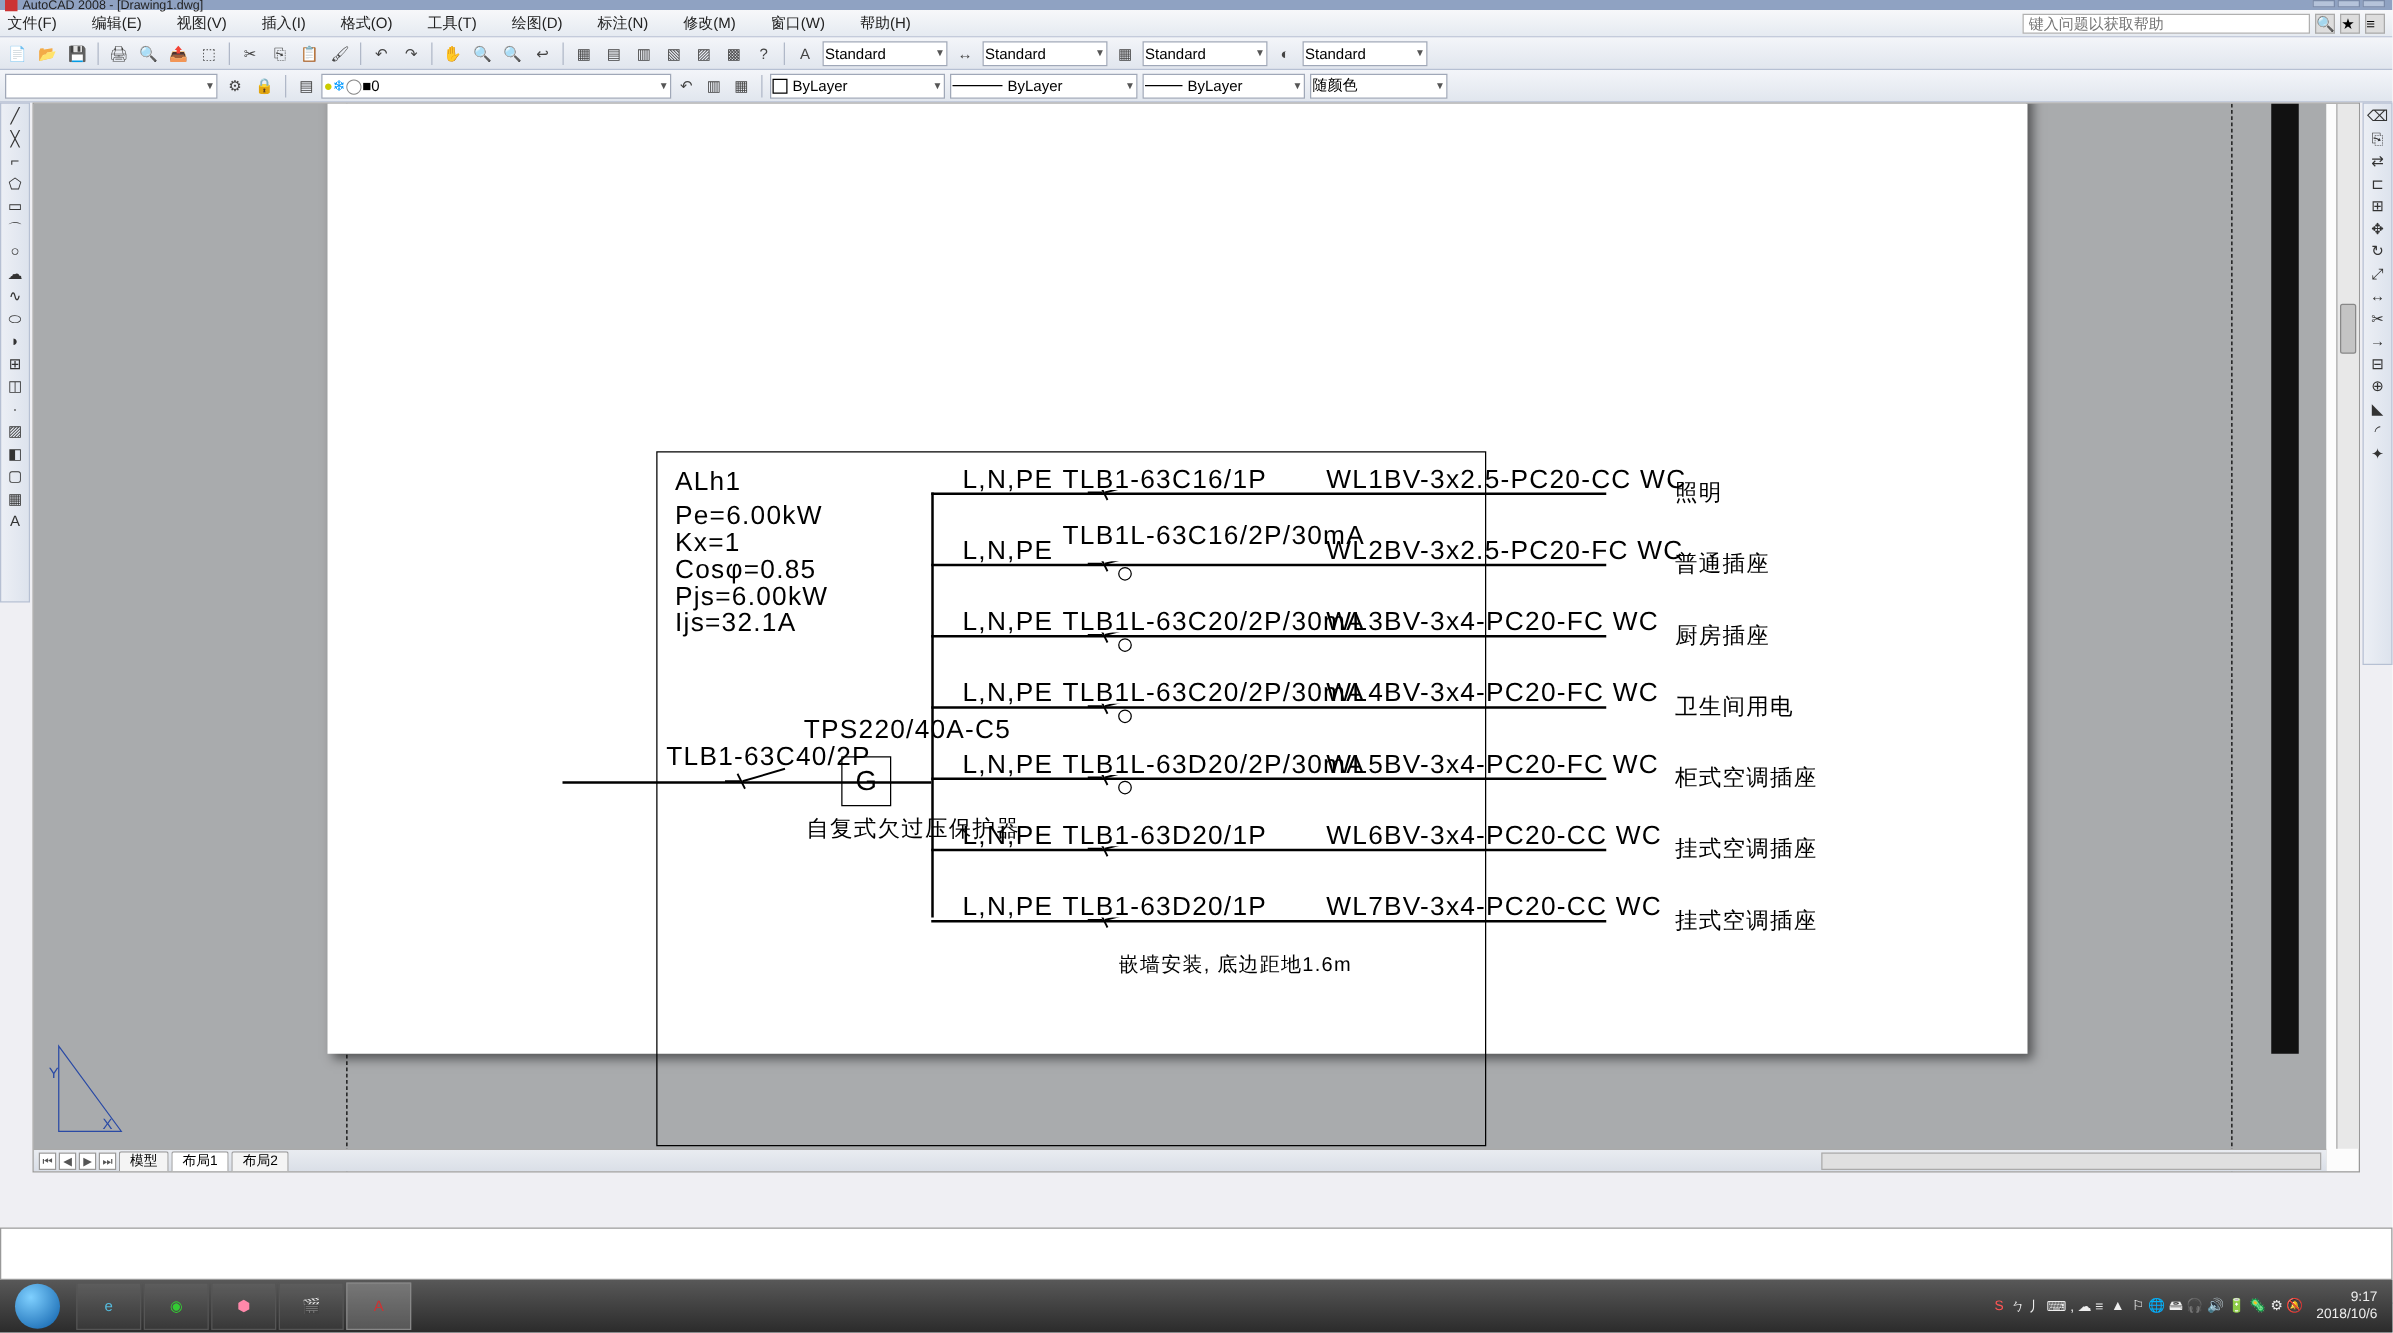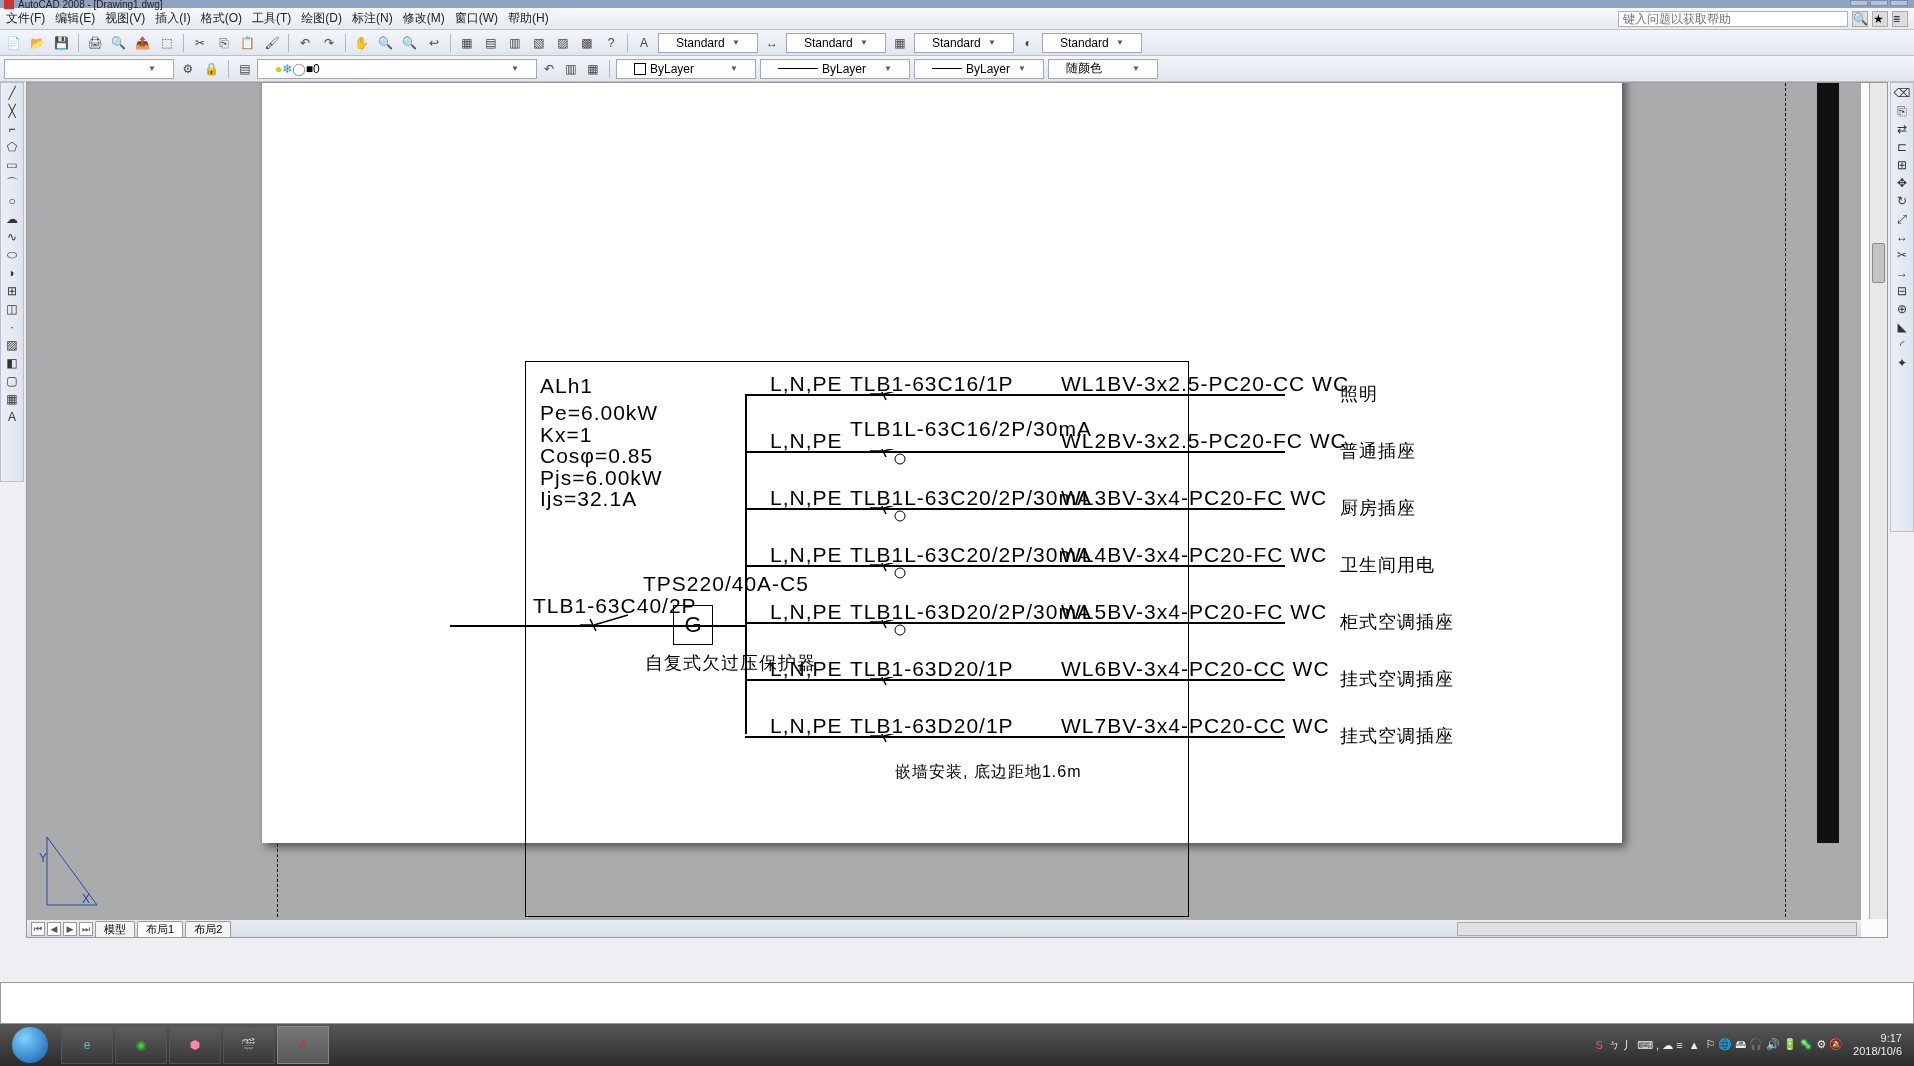--- a/index.html
+++ b/index.html
@@ -3,30 +3,30 @@
 <meta charset="utf-8">
 <style>
 *{box-sizing:border-box;margin:0;padding:0;font-family:"Microsoft YaHei",SimSun,Tahoma,sans-serif}
 body{width:1914px;height:1066px;background:#efeff3;overflow:hidden;font-size:12px}
 
 .titlebar{height:8px;background:#8fa2c2;display:flex;align-items:center;padding:0 4px;color:#222;font-size:10px;position:relative}
 .titlebar .icon{width:10px;height:10px;background:#c33;margin-right:4px}
 .titlebar .wc{position:absolute;right:6px;top:0;display:flex;gap:2px}
 .titlebar .wc span{width:18px;height:6px;background:#b5c3da;border:1px solid #7a8aa8}
 
-.menubar{height:22px;background:linear-gradient(#f7f8fa,#e5eaf1);display:flex;align-items:center;padding:0 6px;border-bottom:1px solid #b6c0d3;gap:10px}
+.menubar{height:22px;background:linear-gradient(#f7f8fa,#e5eaf1);display:flex;align-items:center;padding:0 6px;border-bottom:1px solid #b6c0d3;gap:28px}
 .menubar span{color:#222;font-size:12px;cursor:default}
 .helpbox{margin-left:auto;display:flex;align-items:center;gap:4px}
 .helpbox input{width:230px;height:16px;border:1px solid #b0b0b0;padding:0 4px;font-size:12px;color:#888}
 .helpbox .sicon{width:16px;height:16px;background:#ddd;border:1px solid #aaa}
 
 .tbrow{height:26px;background:linear-gradient(#f3f5f9,#e1e6ee);border-bottom:1px solid #b6c0d3;display:flex;align-items:center;padding:0 4px;gap:4px}
 .tbtn{width:20px;height:20px;border:1px solid transparent;display:flex;align-items:center;justify-content:center;border-radius:2px;font-size:12px;color:#444}
 .tsep{width:1px;height:18px;background:#b0b8c8;margin:0 2px}
-.tselect{height:20px;background:#fff;border:1px solid #a0a8b8;display:flex;align-items:center;padding:0 17px;font-size:12px;font-family:Tahoma}
+.tselect{height:20px;background:#fff;border:1px solid #a0a8b8;display:flex;align-items:center;padding:0 1px;font-size:12px;font-family:Tahoma}
 .tselect .arrow{margin-left:auto;font-size:8px;color:#555}
 .layerarea{display:flex;align-items:center;gap:2px}
 
 .leftbar,.rightbar{position:absolute;top:82px;width:24px;background:linear-gradient(90deg,#eceff5,#dde3ed);border:1px solid #b6c0d3;display:flex;flex-direction:column;align-items:center;padding:2px 0;gap:2px}
 .leftbar{left:0;height:400px}
 .rightbar{right:0;height:450px}
 .vbtn{width:18px;height:16px;display:flex;align-items:center;justify-content:center;color:#333;font-size:12px;border:1px solid transparent}
 
 .viewport{position:absolute;left:26px;right:26px;top:82px;bottom:128px;background:#fcfcfc;border:1px solid #999;overflow:hidden}
 .paper-outer{position:absolute;left:0;top:0;right:26px;bottom:0;background:#a9abad}

